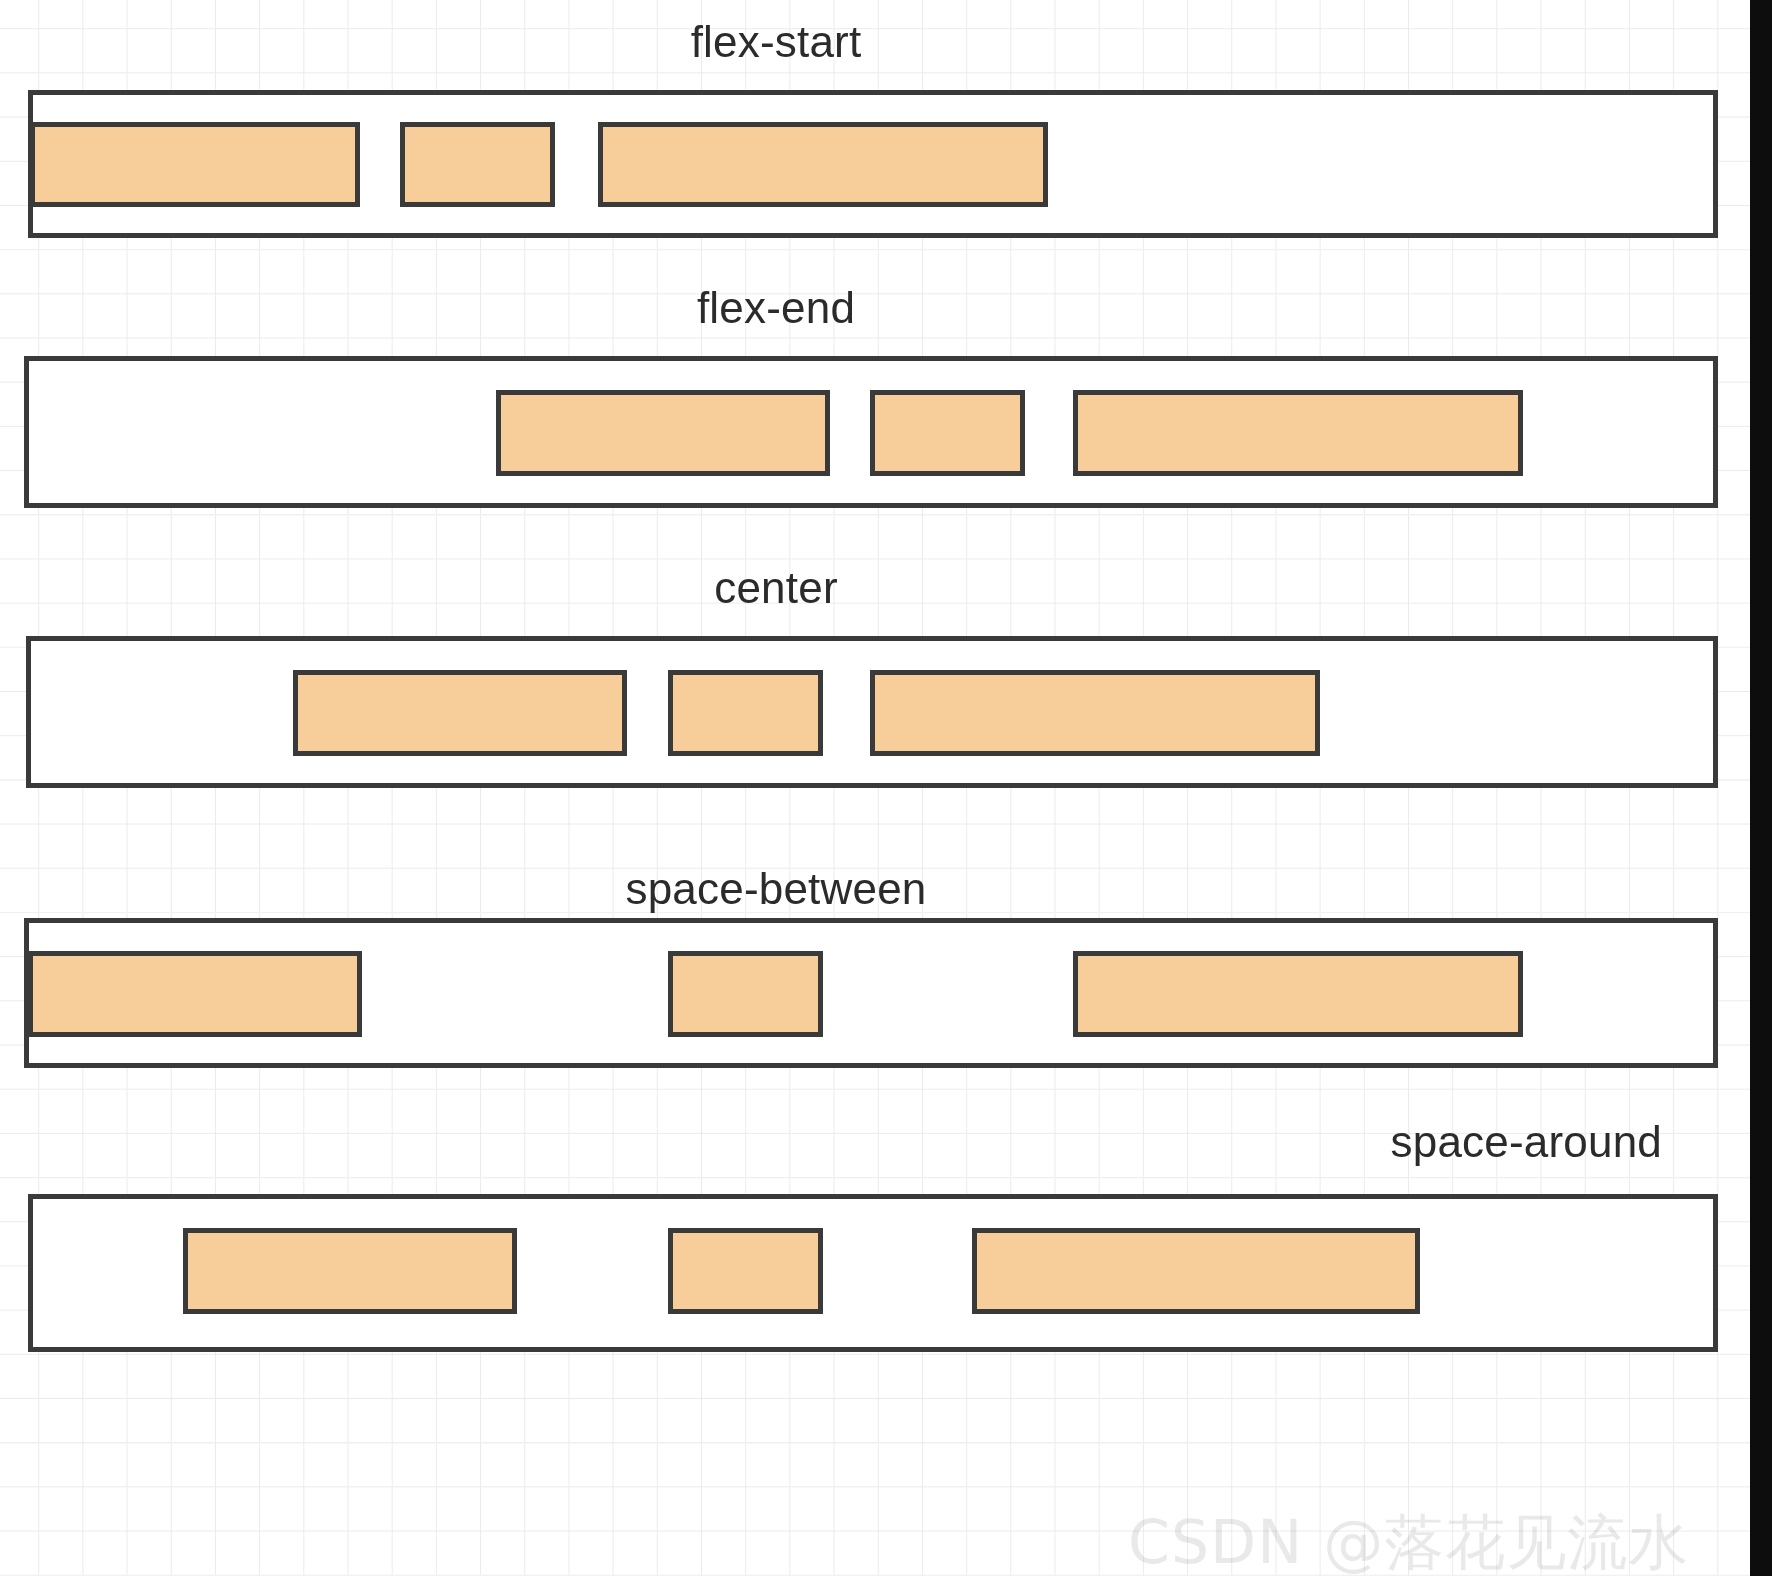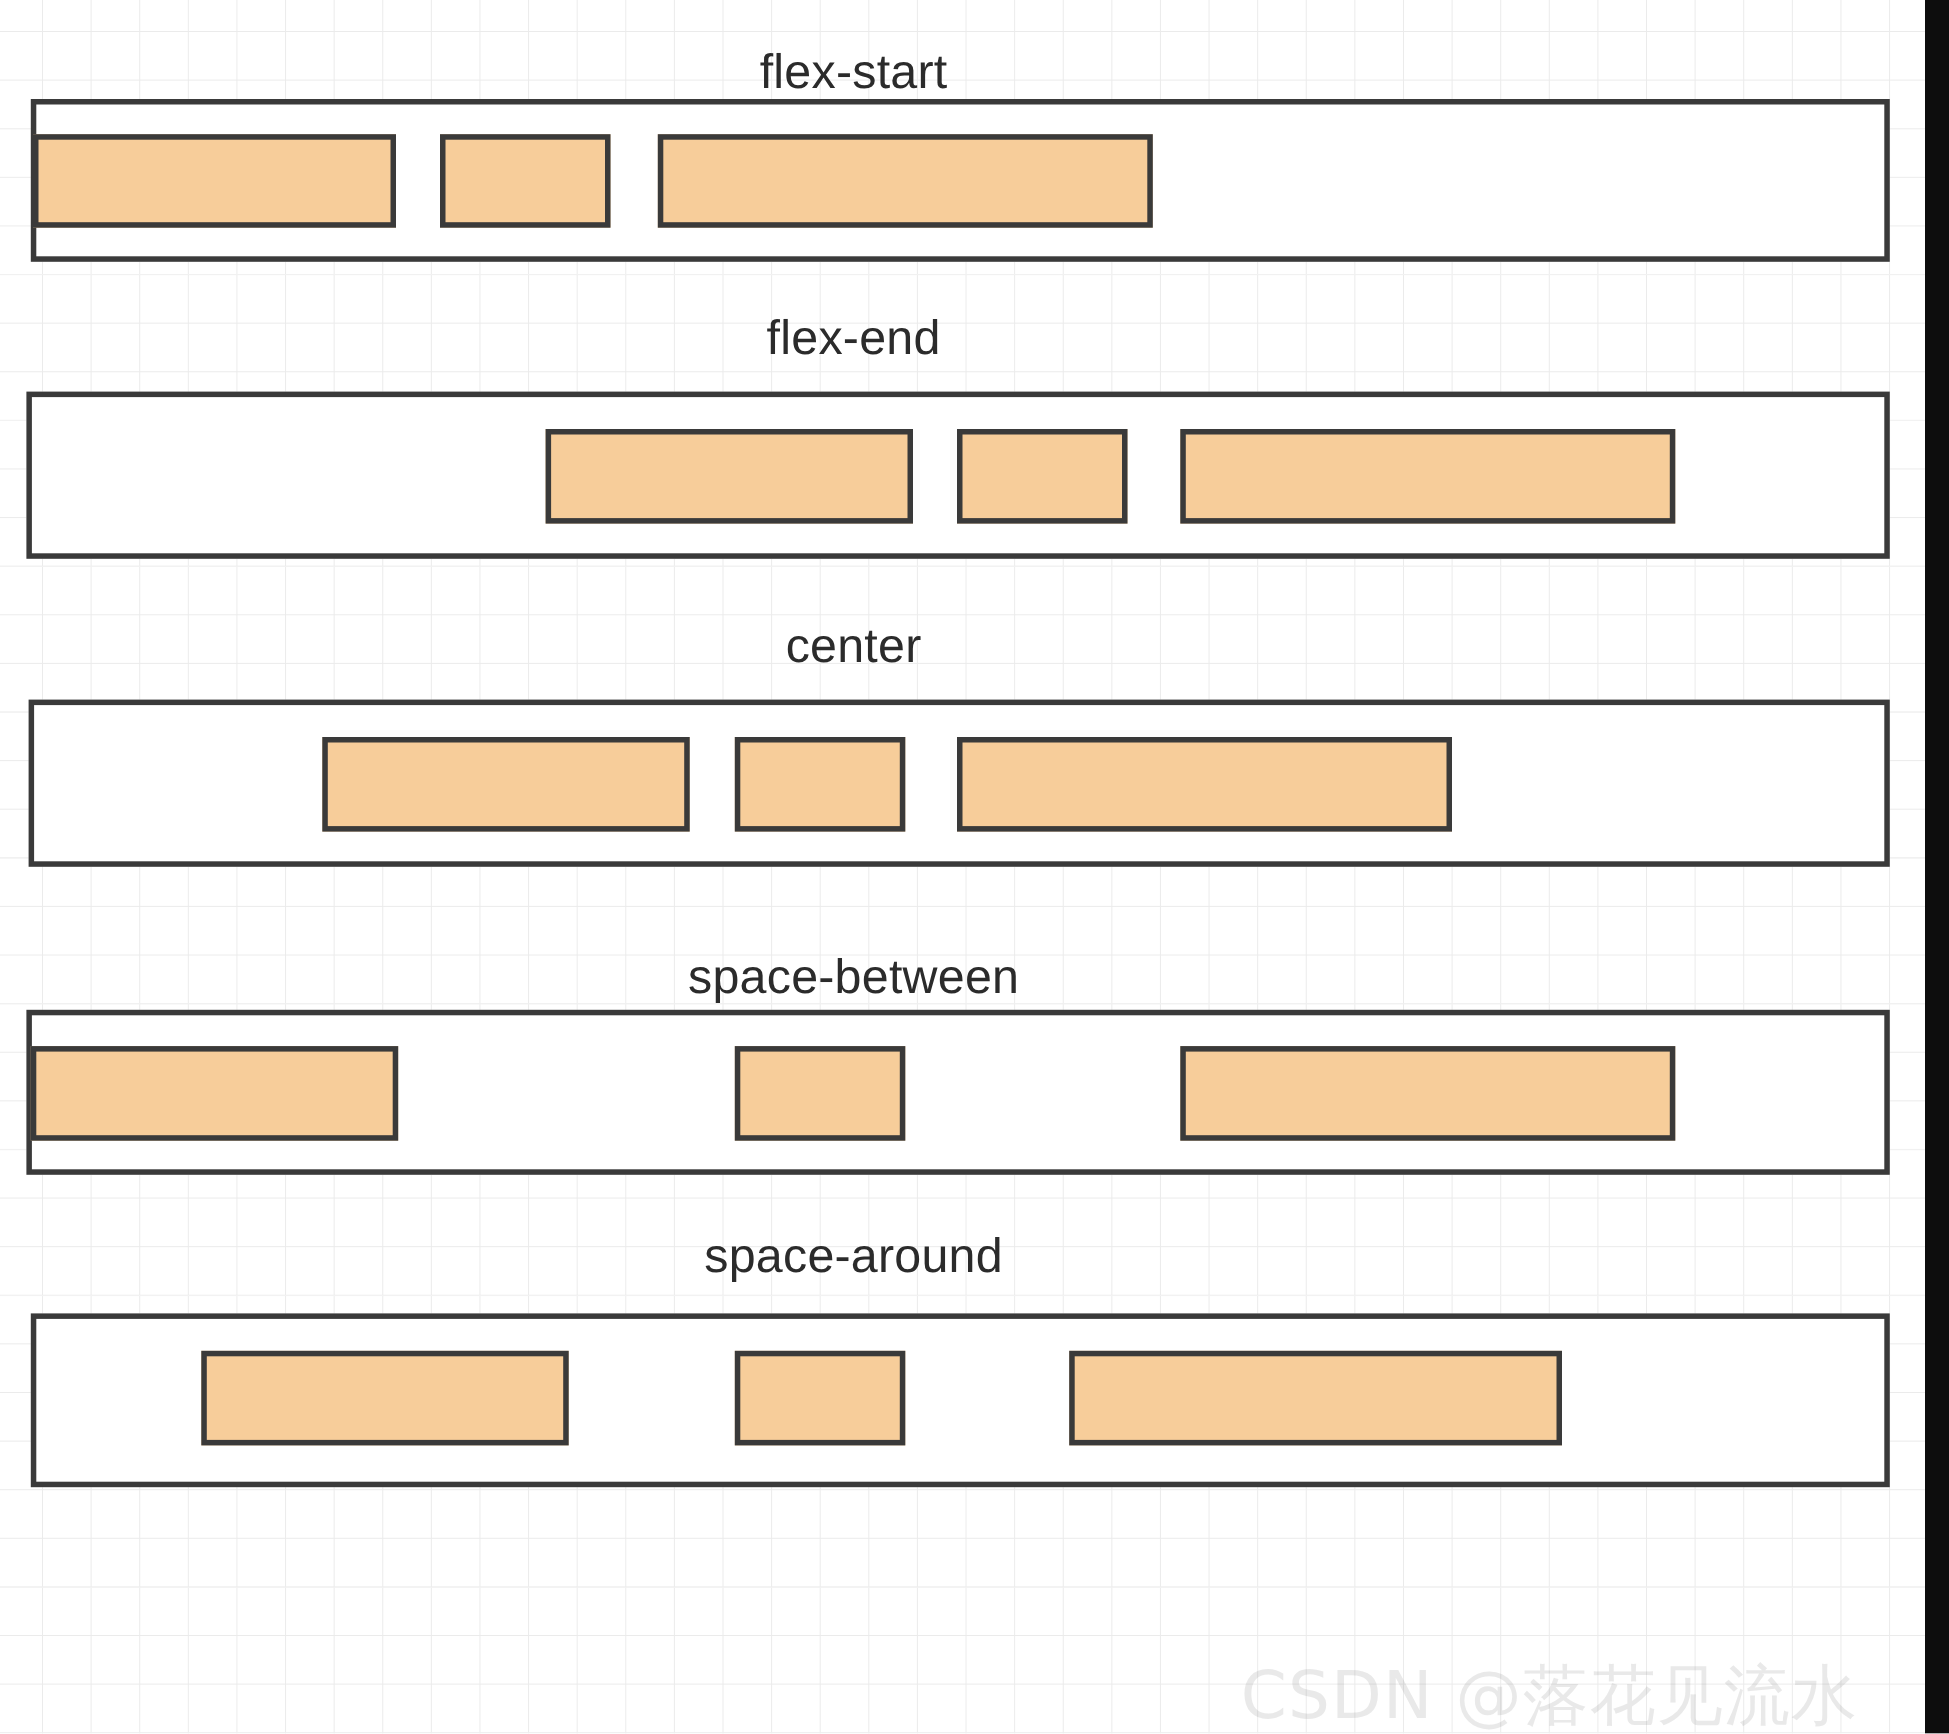--- a/index.html
+++ b/index.html
@@ -83,21 +83,21 @@
     font-family:"DejaVu Sans", sans-serif;
     margin-top:32px;
   }
 </style>
 </head>
 <body>
 
 <div id="canvas">
   <div id="blocks-root">
       <div class="demo-block" style="top: 0px;">
-        <div class="demo-label" style="top: 20px; margin-top: 24px;"><span>flex-start</span></div>
+        <div class="demo-label" style="top: 20px;"><span>flex-start</span></div>
         <div class="flex-container" style="left: 28px; top: 90px; width: 1690px; height: 148px;"></div>
         <div class="flex-item" style="left: 30px; top: 122px; width: 330px; height: 85px; z-index: 5;"></div>
         <div class="flex-item" style="left: 400px; top: 122px; width: 155px; height: 85px; z-index: 5;"></div>
         <div class="flex-item" style="left: 598px; top: 122px; width: 450px; height: 85px; z-index: 5;"></div>
       </div>
       <div class="demo-block" style="top: 0px;">
         <div class="demo-label" style="top: 286px;"><span>flex-end</span></div>
         <div class="flex-container" style="left: 24px; top: 356px; width: 1694px; height: 152px;"></div>
         <div class="flex-item" style="left: 496px; top: 390px; width: 334px; height: 86px; z-index: 5;"></div>
         <div class="flex-item" style="left: 870px; top: 390px; width: 155px; height: 86px; z-index: 5;"></div>
@@ -111,21 +111,21 @@
         <div class="flex-item" style="left: 870px; top: 670px; width: 450px; height: 86px; z-index: 5;"></div>
       </div>
       <div class="demo-block" style="top: 0px;">
         <div class="demo-label" style="top: 843px; margin-top: 24px;"><span>space-between</span></div>
         <div class="flex-container" style="left: 24px; top: 918px; width: 1694px; height: 150px;"></div>
         <div class="flex-item" style="left: 28px; top: 951px; width: 334px; height: 86px; z-index: 5;"></div>
         <div class="flex-item" style="left: 668px; top: 951px; width: 155px; height: 86px; z-index: 5;"></div>
         <div class="flex-item" style="left: 1073px; top: 951px; width: 450px; height: 86px; z-index: 5;"></div>
       </div>
       <div class="demo-block" style="top: 0px;">
-        <div class="demo-label" style="top: 1120px;"><span>space-around</span></div>
+        <div class="demo-label" style="top: 1120px; text-align: right;"><span>space-around</span></div>
         <div class="flex-container" style="left: 28px; top: 1194px; width: 1690px; height: 158px;"></div>
         <div class="flex-item" style="left: 183px; top: 1228px; width: 334px; height: 86px; z-index: 5;"></div>
         <div class="flex-item" style="left: 668px; top: 1228px; width: 155px; height: 86px; z-index: 5;"></div>
         <div class="flex-item" style="left: 972px; top: 1228px; width: 448px; height: 86px; z-index: 5;"></div>
       </div>
     </div>
 
   <div class="right-gutter"></div>
 
   <div class="watermark">CSDN @落花见流水</div>

